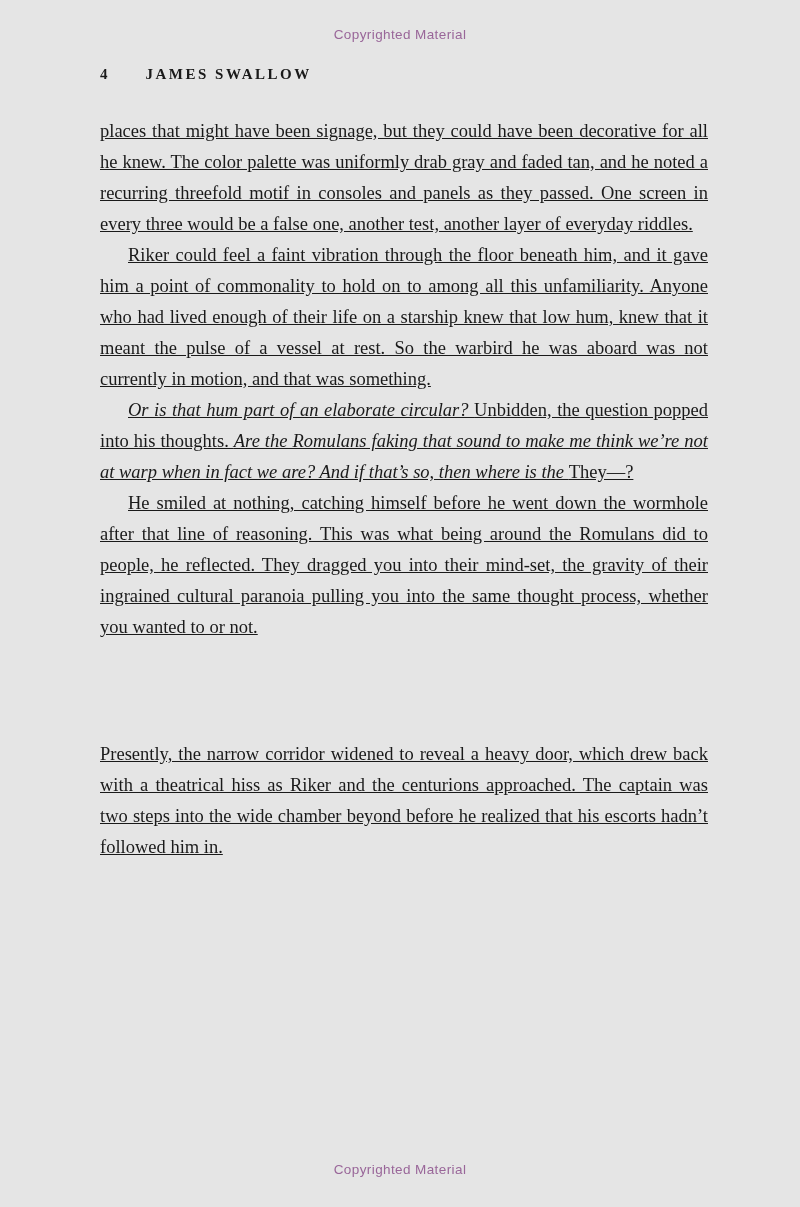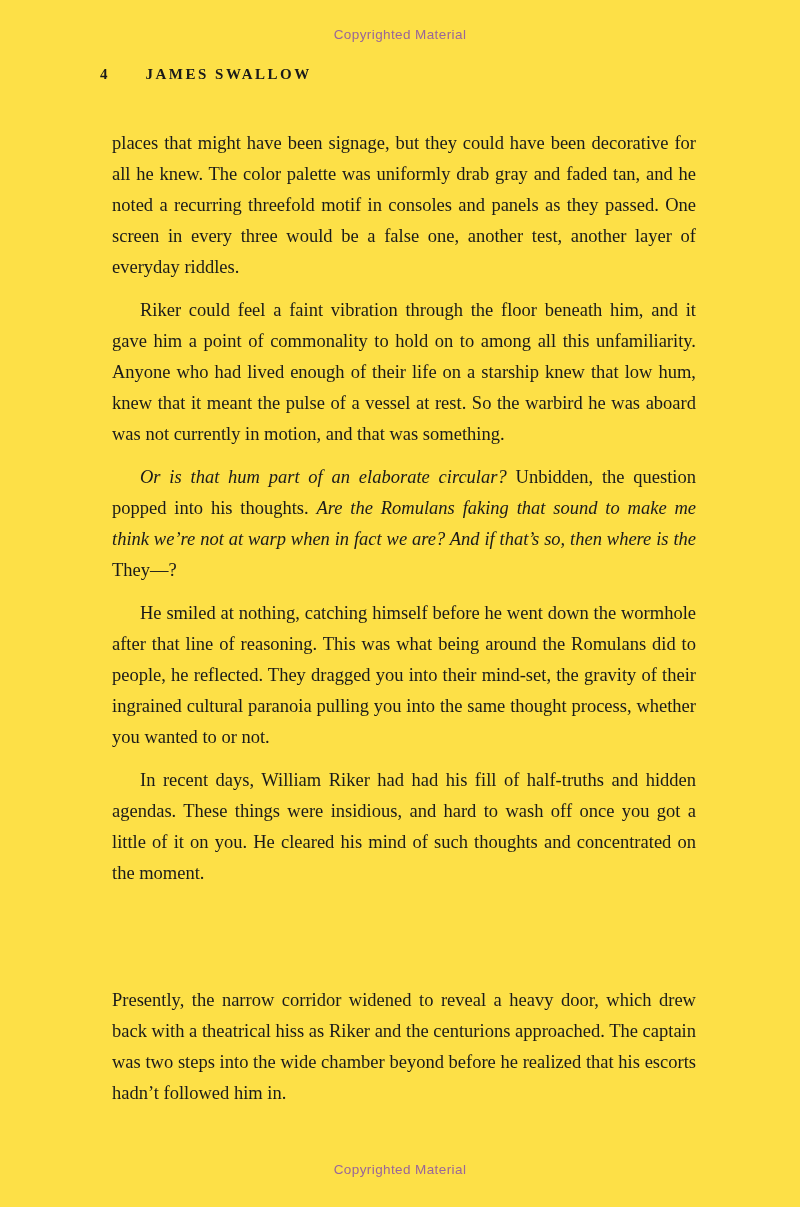--- a/index.html
+++ b/index.html
@@ -4,21 +4,21 @@
 <style>
   html, body {
     margin: 0;
     padding: 0;
     background: #ffffff;
   }
   .page {
     position: relative;
     width: 800px;
     height: 1207px;
-    background: #fde047;
+    background: #e5e5e5;
     font-family: "Liberation Serif", "DejaVu Serif", serif;
     color: #1a1a1a;
     overflow: hidden;
   }
   .watermark {
     position: absolute;
     left: 0;
     width: 100%;
     text-align: center;
     font-family: "Liberation Sans", "DejaVu Sans", sans-serif;
@@ -46,22 +46,23 @@
   .body-text {
     position: absolute;
     top: 116px;
     left: 100px;
     width: 608px;
     font-size: 18.5px;
     line-height: 31px;
     text-align: justify;
   }
   .para {
-    margin: 12px;
+    margin: 0;
     padding: 0;
+    text-decoration: underline;
   }
   .para.indent {
     text-indent: 28px;
   }
   .para.section-gap {
     margin-top: 96px;
   }
   .italic {
     font-style: italic;
   }
@@ -76,19 +77,18 @@
   <div class="running-header">
     <span class="page-number">4</span>
     <span class="author-name">JAMES SWALLOW</span>
   </div>
 
   <div class="body-text">
       <p class="para"><span>places that might have been signage, but they could have been decorative for all he knew. The color palette was uniformly drab gray and faded tan, and he noted a recurring threefold motif in consoles and panels as they passed. One screen in every three would be a false one, another test, another layer of everyday riddles.</span></p>
       <p class="para indent"><span>Riker could feel a faint vibration through the floor beneath him, and it gave him a point of commonality to hold on to among all this unfamiliarity. Anyone who had lived enough of their life on a starship knew that low hum, knew that it meant the pulse of a vessel at rest. So the warbird he was aboard was not currently in motion, and that was something.</span></p>
       <p class="para indent"><span class="italic">Or is that hum part of an elaborate circular? </span><span>Unbidden, the question popped into his thoughts. </span><span class="italic">Are the Romulans faking that sound to make me think we’re not at warp when in fact we are? And if that’s so, then where is the </span><span>They—?</span></p>
       <p class="para indent"><span>He smiled at nothing, catching himself before he went down the wormhole after that line of reasoning. This was what being around the Romulans did to people, he reflected. They dragged you into their mind-set, the gravity of their ingrained cultural paranoia pulling you into the same thought process, whether you wanted to or not.</span></p>
-      <p class="para indent"><span>In recent days, William Riker had had his fill of half-truths and hidden agendas. These things were insidious, and hard to wash off once you got a little of it on you. He cleared his mind of such thoughts and concentrated on the moment.</span></p>
       <p class="para section-gap"><span>Presently, the narrow corridor widened to reveal a heavy door, which drew back with a theatrical hiss as Riker and the centurions approached. The captain was two steps into the wide chamber beyond before he realized that his escorts hadn’t followed him in.</span></p>
     </div>
 
   <div class="watermark watermark-bottom" style="color: rgb(153, 102, 153);">Copyrighted Material</div>
 
 </div>
 
 </body></html>

